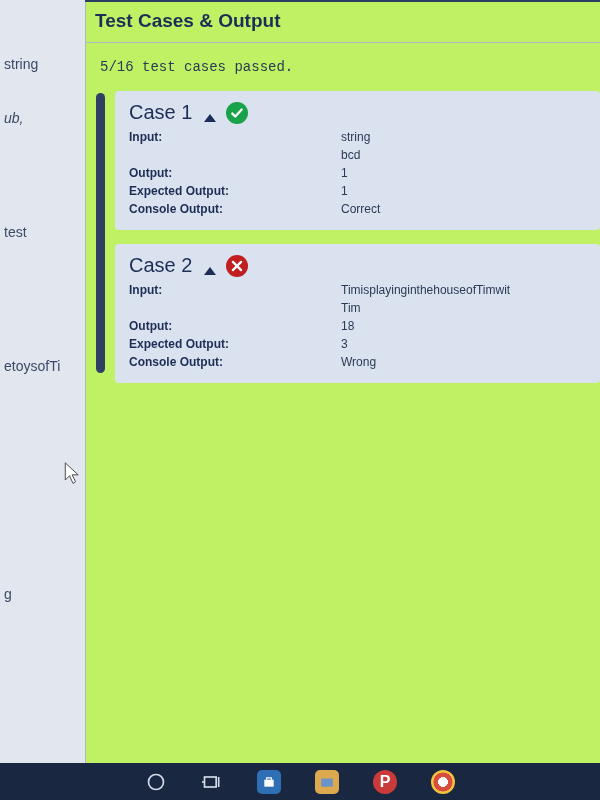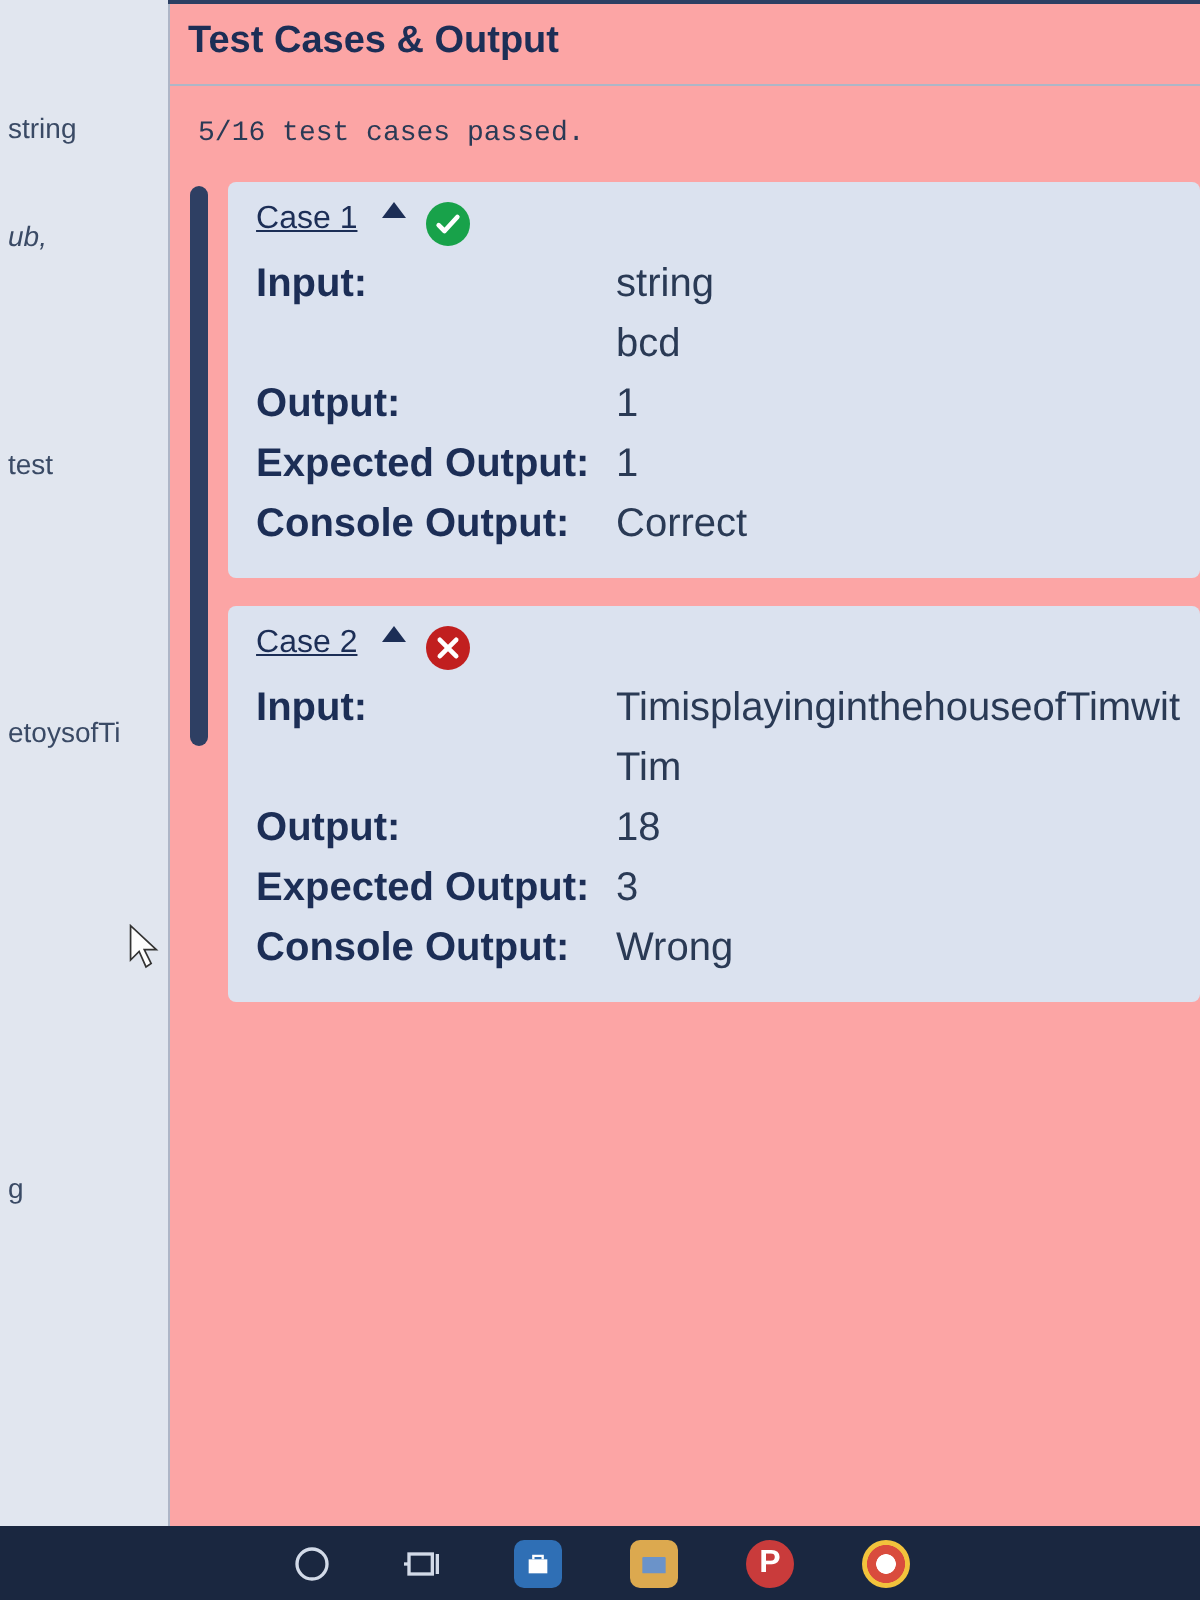--- a/index.html
+++ b/index.html
@@ -23,21 +23,21 @@
     position: relative;
   }
   .left-col .snippet {
     white-space: nowrap;
     padding: 6px 0 6px 4px;
   }
   .main {
     flex: 1;
     display: flex;
     flex-direction: column;
-    background: #fca5a5;
+    background: #bef264;
     position: relative;
   }
   .panel-title {
     font-weight: 700;
     font-size: 19px;
     color: #1c2e56;
     padding: 8px 10px 10px 10px;
     border-bottom: 1px solid #aeb6c7;
     border-top: 2px solid #2c3f63;
     margin-left: -1px;
@@ -75,26 +75,25 @@
     overflow: hidden;
   }
   .case {
     background: #dbe2ef;
     border-radius: 4px;
     padding: 10px 10px 12px 14px;
     margin-bottom: 14px;
   }
   .case-header {
     display: flex;
-    align-items: flex-start;
+    align-items: flex-end;
     gap: 10px;
-    font-size: 16px;
+    font-size: 20px;
     color: #1c2e56;
     margin-bottom: 4px;
-    text-decoration: underline;
   }
   .caret {
     width: 0; height: 0;
     border-left: 6px solid transparent;
     border-right: 6px solid transparent;
     border-bottom: 8px solid #1c2e56;
     display: inline-block;
     margin-left: 2px;
     margin-bottom: 2px;
   }
@@ -103,22 +102,23 @@
     border-radius: 50%;
     display: inline-flex;
     align-items: center;
     justify-content: center;
   }
   .status-pass { background: #18a24a; }
   .status-fail { background: #c11f1f; }
   .status-icon svg { width: 14px; height: 14px; }
   .row {
     display: flex;
-    font-size: 20px;
+    font-size: 12px;
     line-height: 1.5;
+    gap: 32px;
   }
   .row .k {
     width: 180px;
     font-weight: 700;
     color: #1c2e56;
   }
   .row .v {
     flex: 1;
     color: #2a3a55;
     white-space: pre;

